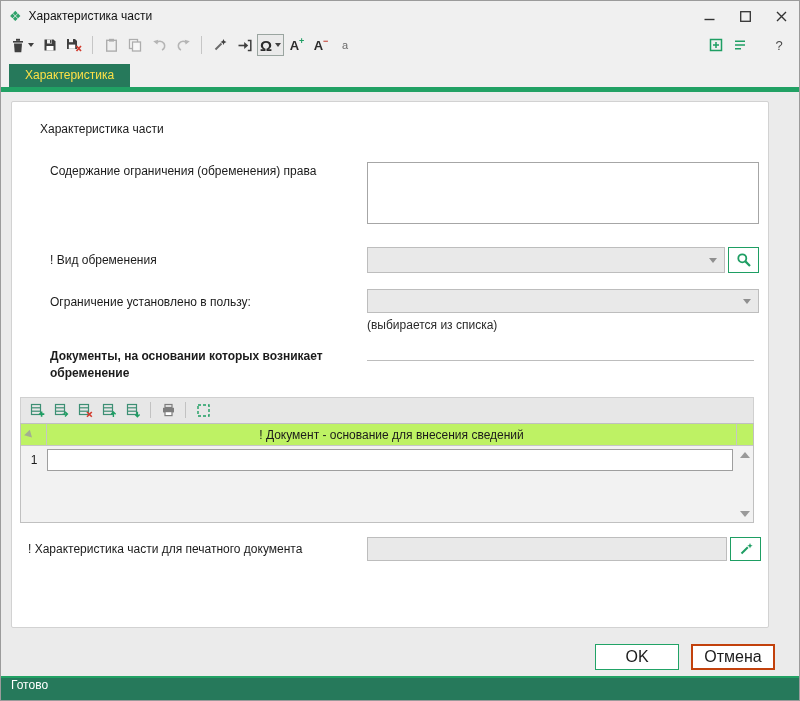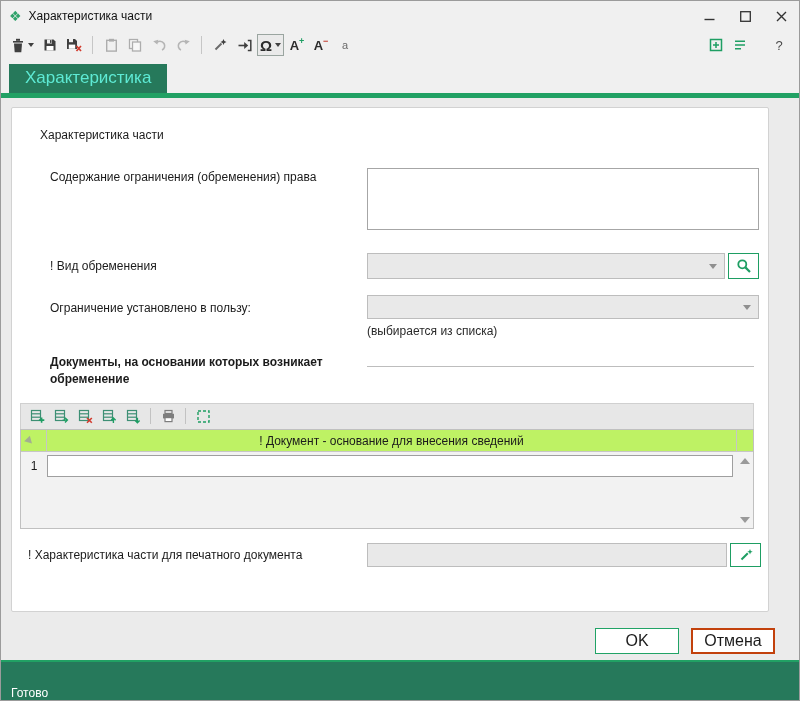--- a/index.html
+++ b/index.html
@@ -30,21 +30,21 @@
   .font-a{ font-size:13px; font-weight:bold; color:#2b2b2b; line-height:1;}
   .font-a.small{ font-size:11px; font-weight:normal; color:#6a6a6a;}
   .font-mark{ font-size:9px; font-weight:bold; position:relative; top:-4px;}
   .font-mark.plus{ color:#1e9e63;}
   .font-mark.minus{ color:#c23a2e;}
   .toolbar-spacer{ flex:1; }
   .help-label{ font-size:13px; color:#4a4a4a; }
 
   
   .tabbar{ background:#f0f0f0; padding:5px 0 0 8px; display:flex; flex:0 0 auto;}
-  .tab{ background:#26795b; color:#5eead4; padding:4px 16px 5px; font-size:17px;}
+  .tab{ background:#26795b; color:#fde047; padding:4px 16px 5px; font-size:12px;}
   .tab-stripe{ height:5px; background:#21a164; flex:0 0 auto;}
 
   
   .content{ flex:1; background:#ebebeb; padding:9px 30px 10px 10px; overflow:hidden; display:flex;}
   .panel{ background:#fff; border:1px solid #d2d2d2; border-radius:2px; flex:1; padding:20px 14px 10px 8px; overflow:hidden;}
 
   .section-title{ padding-left:20px; margin-bottom:26px; color:#1b1b1b;}
 
   .field{ display:flex; align-items:flex-start;}
   .lbl{ flex:0 0 347px; padding-left:30px; padding-top:6px; color:#1b1b1b;}
@@ -109,22 +109,22 @@
   }
 
   
   .footer{ height:38px; background:#ebebeb; display:flex; justify-content:flex-end; align-items:center;
            padding-right:24px; gap:12px; flex:0 0 auto;}
   .btn{ width:84px; height:26px; background:#fff; display:flex; align-items:center; justify-content:center;
         font-size:16px; color:#1b1b1b;}
   .btn.ok{ border:1px solid #21a366;}
   .btn.cancel{ border:2px solid #c2410c;}
 
-  .statusbar{ height:40px; background:#26795b; border-top:2px solid #21a164; color:#fff;
-              display:flex; align-items:flex-end; padding-left:10px; flex:0 0 auto;}
+  .statusbar{ height:24px; background:#26795b; border-top:2px solid #21a164; color:#fff;
+              display:flex; align-items:flex-start; padding-left:10px; flex:0 0 auto;}
 </style>
 </head>
 <body>
 
 <div class="window">
 
   <div class="titlebar">
     <span class="app-icon">❖</span>
     <span class="window-title">Характеристика части</span>
     <div class="win-controls">

